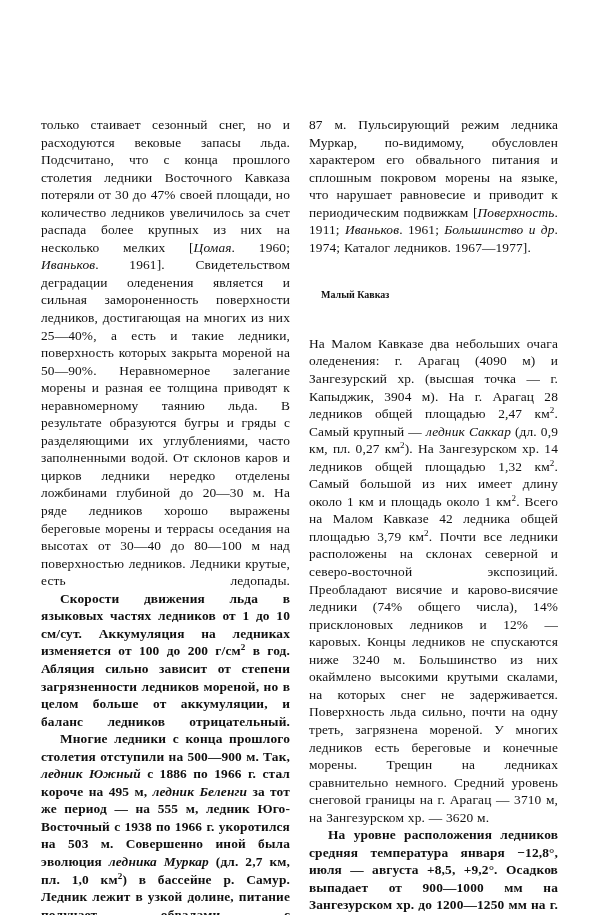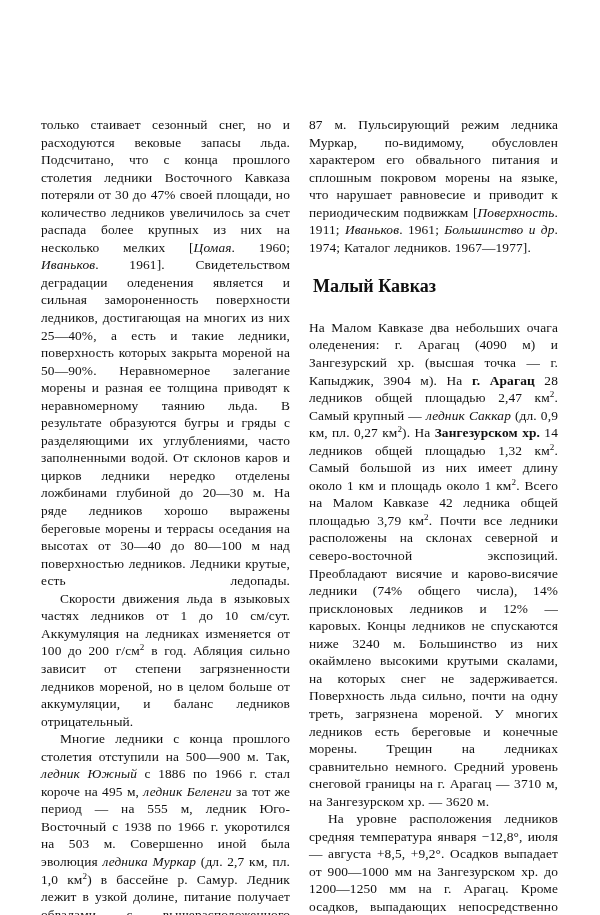--- a/index.html
+++ b/index.html
@@ -39,36 +39,37 @@
     text-align: justify;
     text-justify: inter-word;
     font-size: 13.4px;
     line-height: 17.55px;
     letter-spacing: 0.01em;
     hyphens: manual;
     word-spacing: 0.02em;
   }
   p.indent {
     text-indent: 19px;
+    font-weight: bold;
   }
   p.noindent {
     text-indent: 0;
   }
   .heading {
-    margin: 4px;
-    font-size: 18px;
+    margin: 12px;
+    font-size: 10px;
     line-height: 17.55px;
     font-weight: bold;
     text-align: left;
     text-indent: 0;
   }
   .sp-before-heading { height: 18px; }
   .sp-after-heading { height: 19px; }
   i, .it { font-style: italic; }
-  b, .bd { font-weight: bold; }
+  b, .bd { font-weight: normal; }
   sup {
     font-size: 0.68em;
     vertical-align: super;
     line-height: 0;
   }
   
   p.runon {
     text-align-last: justify;
   }
 </style>

